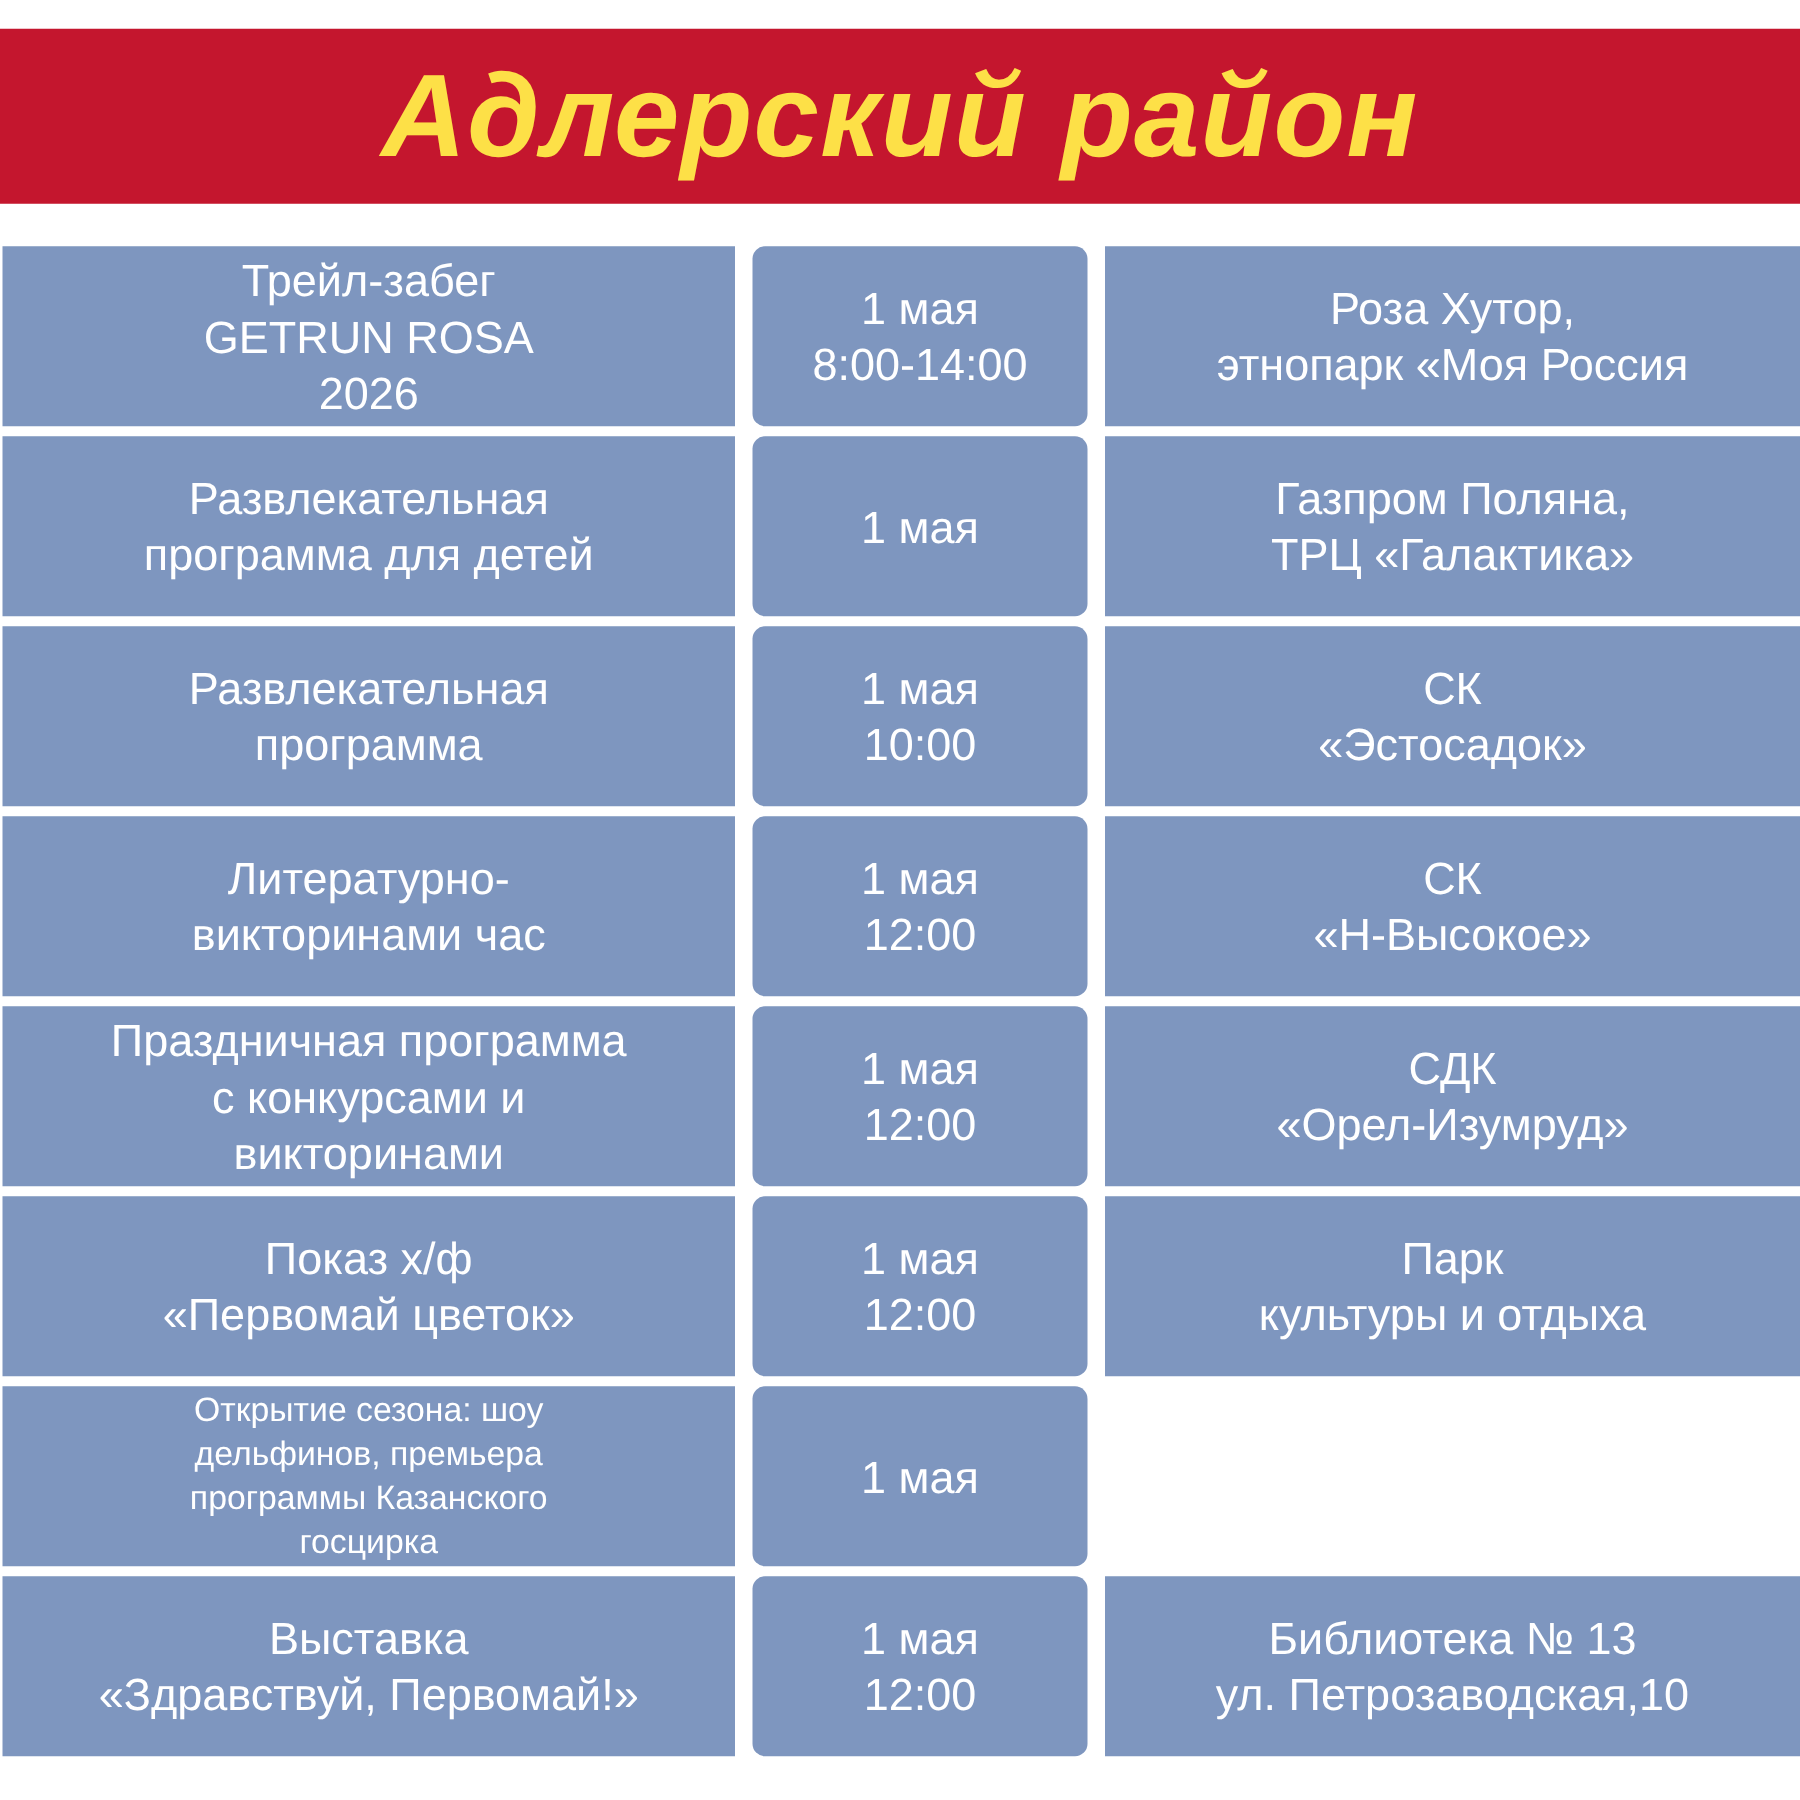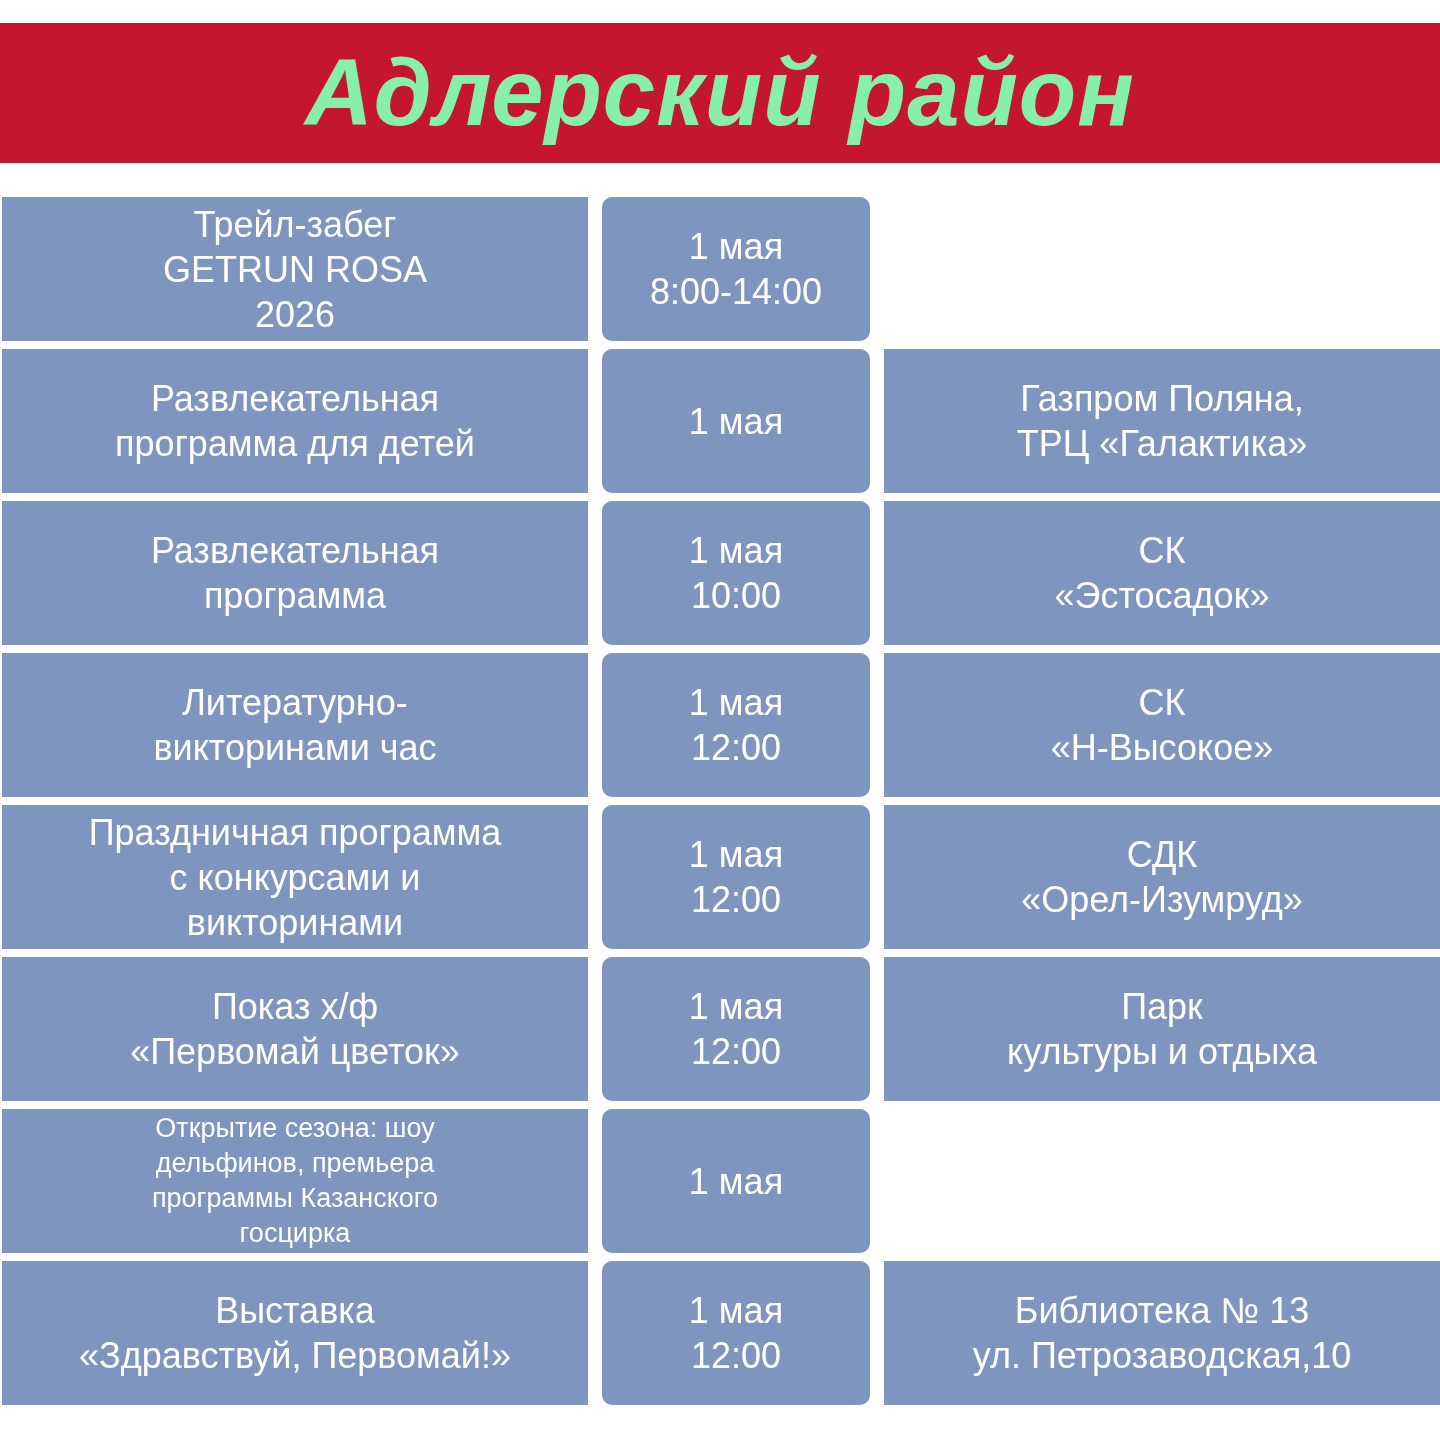--- a/index.html
+++ b/index.html
@@ -18,21 +18,21 @@
   .banner{
     margin-top:23px;
     width:1440px;
     height:140px;
     background:var(--banner);
     display:flex;
     align-items:center;
     justify-content:center;
   }
   .banner h1{
-    color:#86efac;
+    color:#fde047;
     font-size:94px;
     font-weight:bold;
     font-style:italic;
     letter-spacing:1px;
     white-space:nowrap;
   }
   .table{
     margin-top:34px;
     display:flex;
     flex-direction:column;
@@ -73,20 +73,22 @@
 </header>
 
 <main class="table">
 
   <div class="row">
     <div class="cell event">Трейл-забег
 GETRUN ROSA
 2026</div>
     <div class="cell date">1 мая
 8:00-14:00</div>
+    <div class="cell location">Роза Хутор,
+этнопарк «Моя Россия</div>
   </div>
 
   <div class="row">
     <div class="cell event">Развлекательная
 программа для детей</div>
     <div class="cell date">1 мая</div>
     <div class="cell location">Газпром Поляна,
 ТРЦ «Галактика»</div>
   </div>
 

